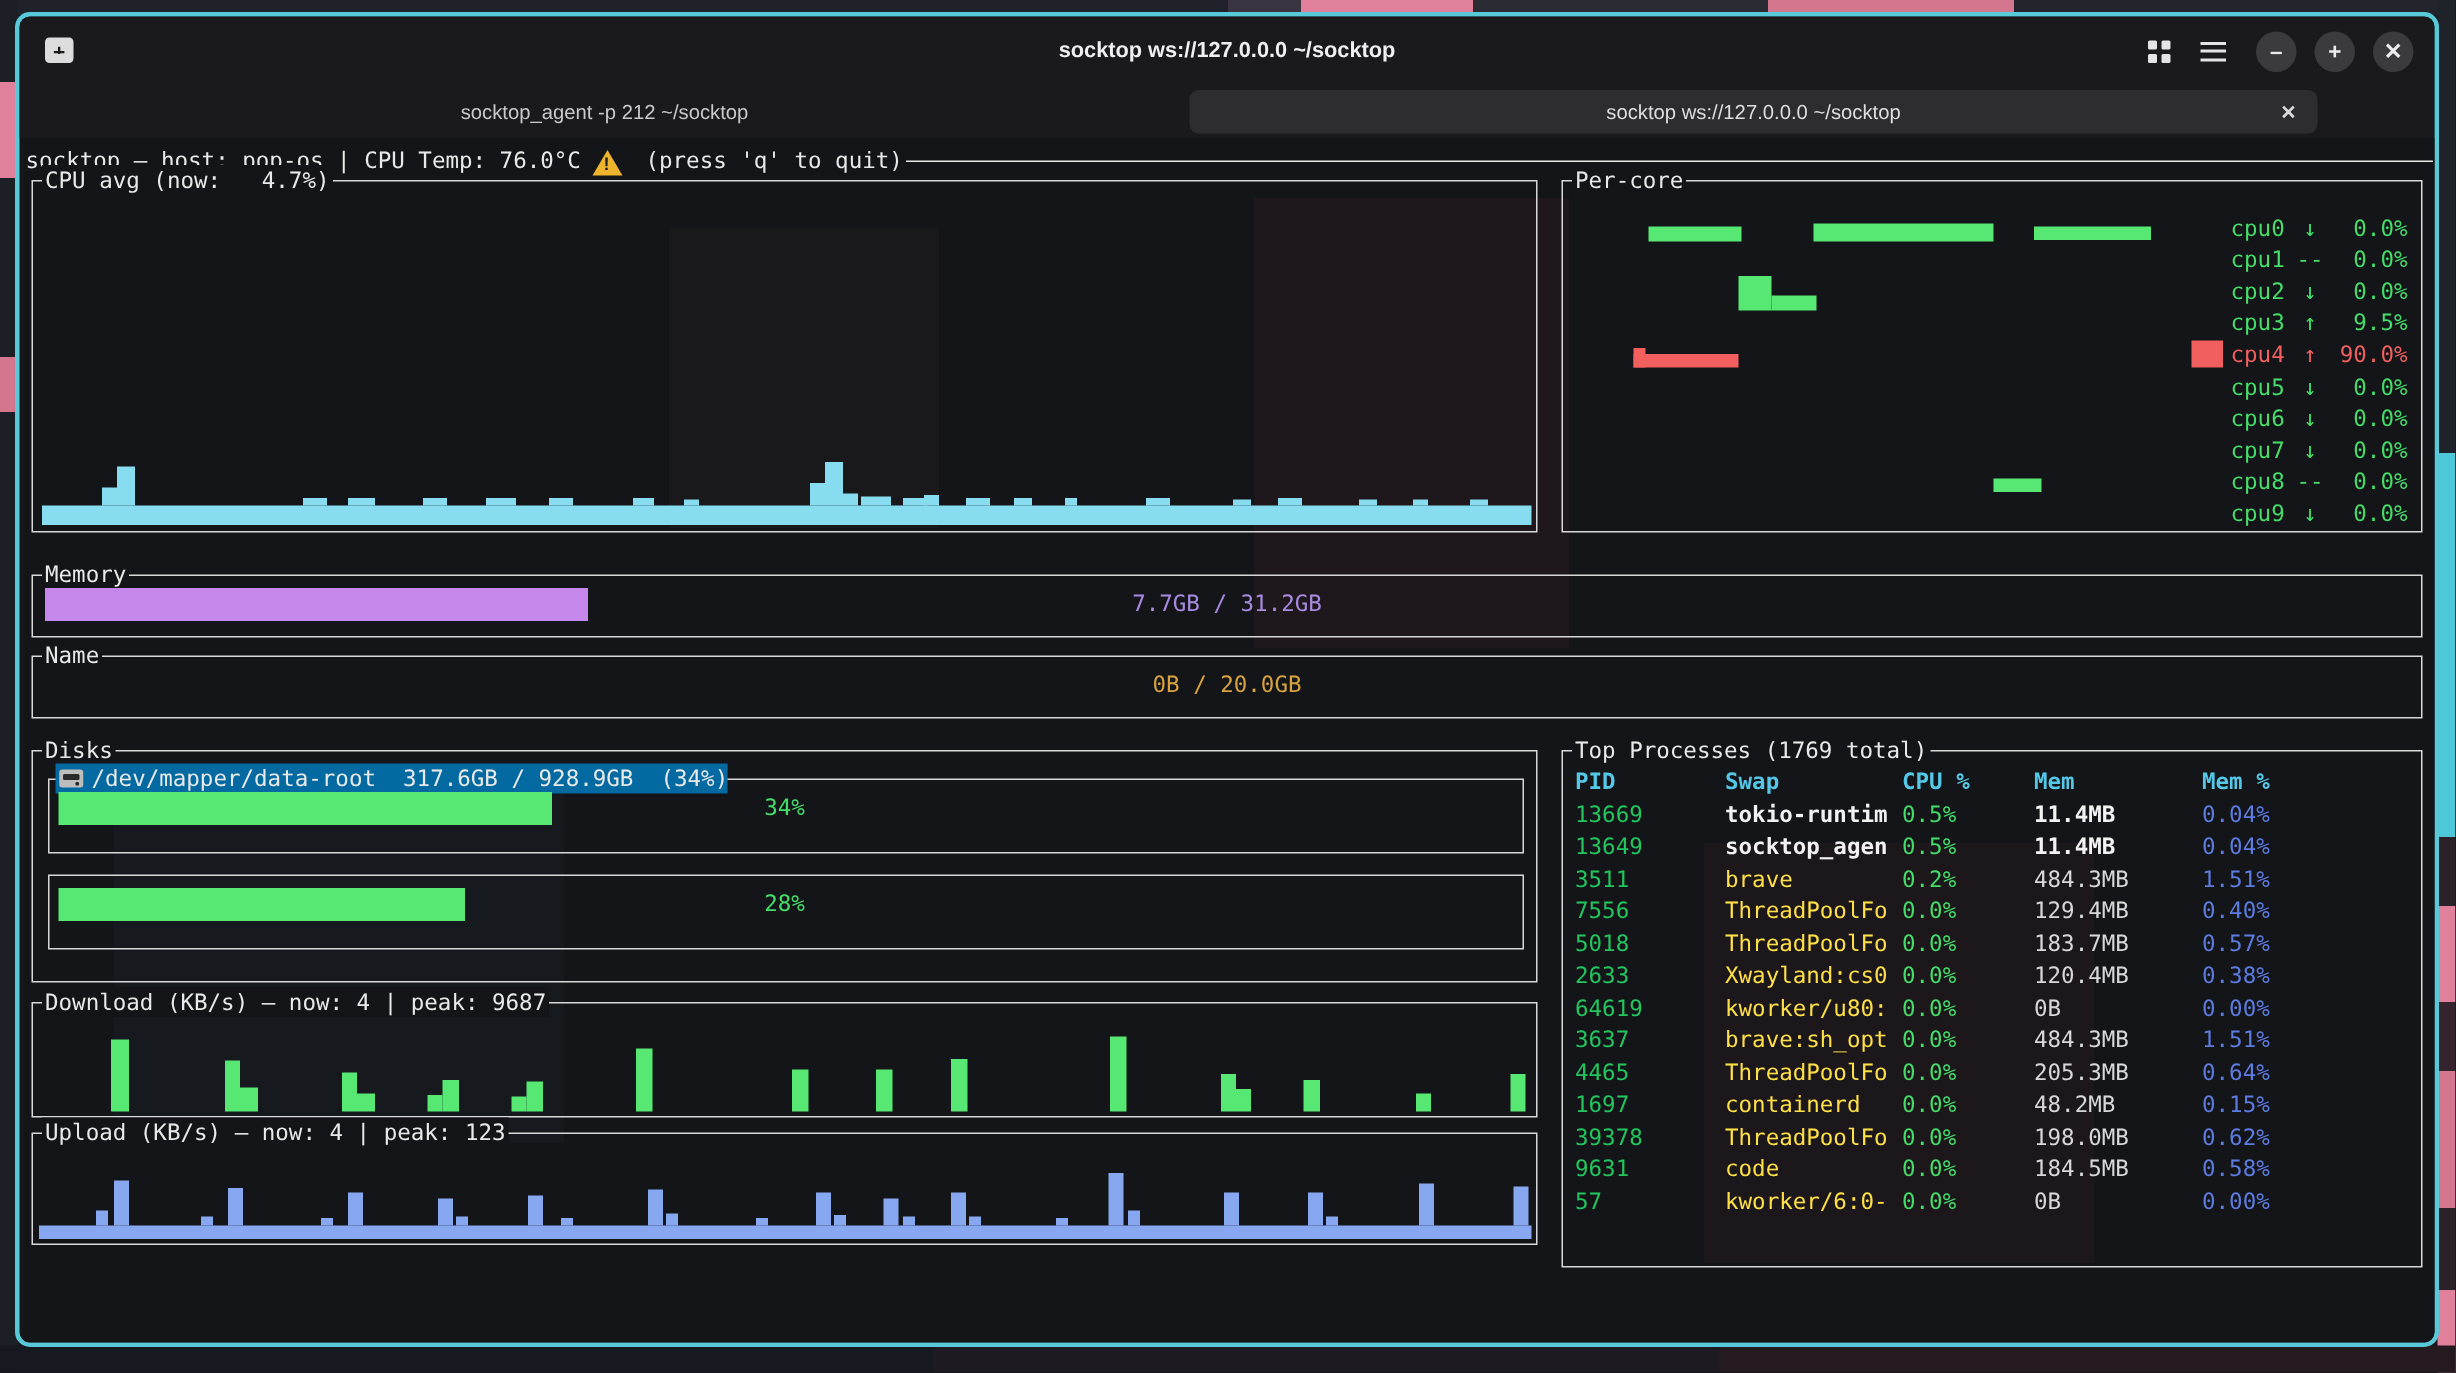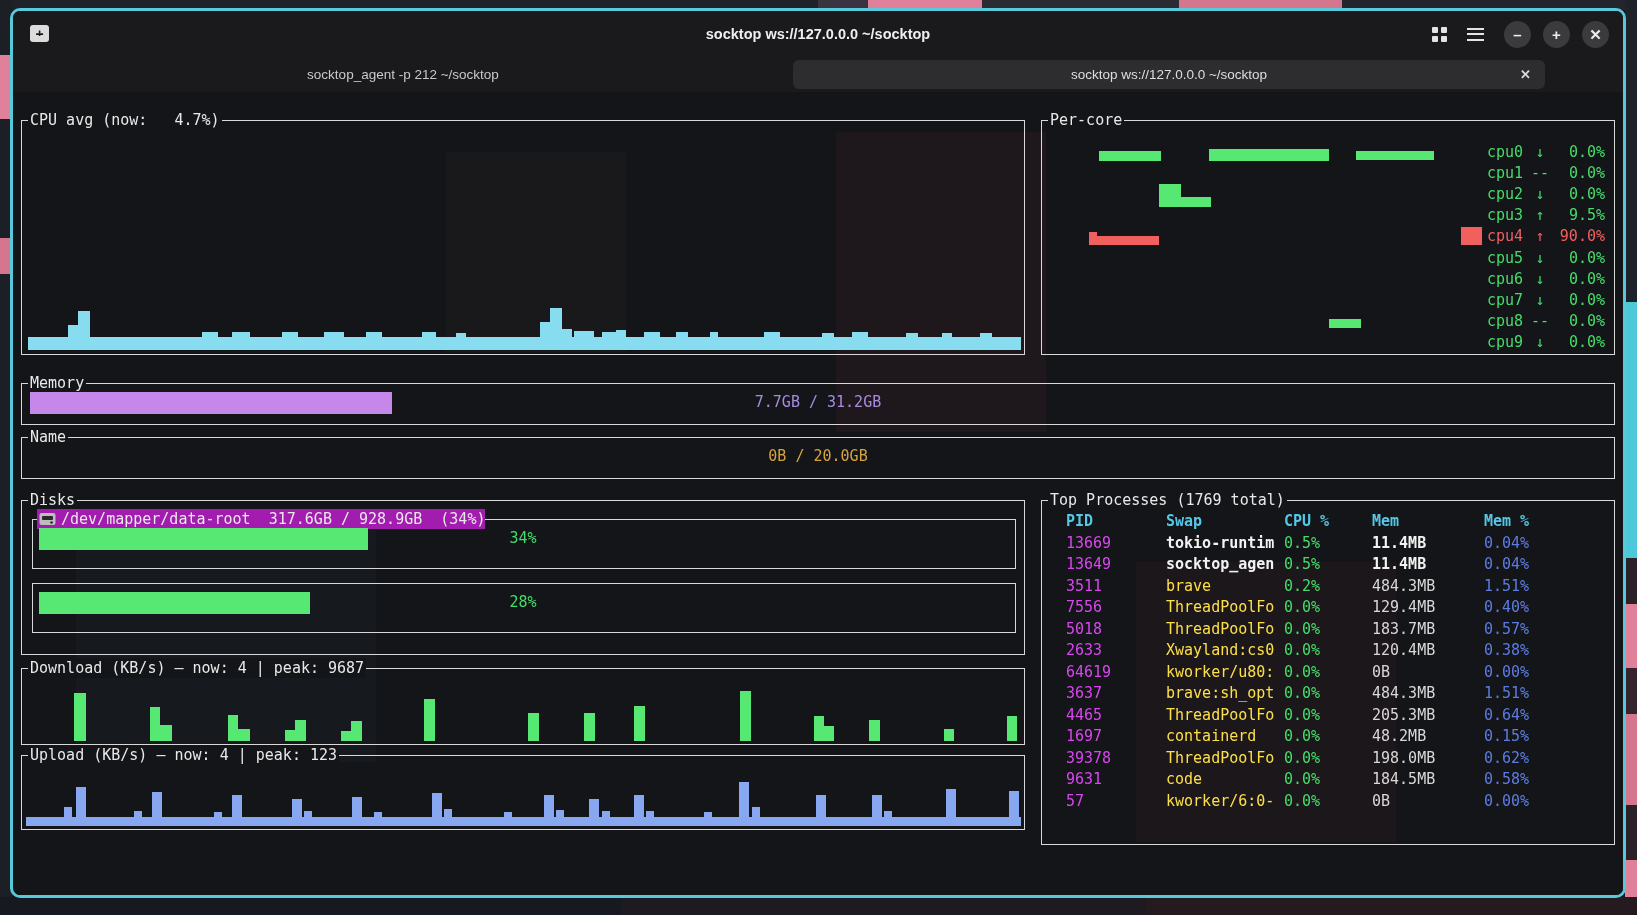--- a/index.html
+++ b/index.html
@@ -50,35 +50,35 @@
   .panel { position:absolute; border:1.6px solid #d9d9d9; }
   .ptitle { position:absolute; top:-11px; left:6px; background:#141518; padding:0 2px; white-space:pre; color:#e9e9e9; line-height:20px; }
 
   .bar { position:absolute; }
 
   .gauge { position:absolute; left:8px; right:8px; top:8px; height:22px; }
   .gauge-fill { position:absolute; left:0; top:0; bottom:0; }
   .gauge-label { position:absolute; left:0; right:0; top:1px; text-align:center; white-space:pre; }
 
   .disk-sub { position:absolute; border:1.6px solid #d9d9d9; left:10px; width:984px; height:50px; }
-  .disk-title { position:absolute; top:-11px; left:4px; background:#a21caf; display:flex; align-items:center; white-space:pre; line-height:20px; }
+  .disk-title { position:absolute; top:-11px; left:4px; background:#0369a1; display:flex; align-items:center; white-space:pre; line-height:20px; }
   .disk-gauge { position:absolute; left:6px; right:8px; top:8px; height:22px; }
 
   .pc-list { position:absolute; top:20px; right:9px; }
   .pc-row { position:relative; height:21.2px; display:flex; align-items:center; white-space:pre; color:#45dd6a; }
   .pc-row.alert { color:#f15f5f; }
   .pc-name { width:40px; }
   .pc-arrow { width:26px; text-align:center; }
   .pc-val { width:52px; text-align:right; }
   .pc-swatch { position:absolute; left:-26px; top:1px; width:21px; height:18px; background:#f15f5f; }
 
-  .proc-table { position:absolute; left:24px; right:6px; top:10px; }
+  .proc-table { position:absolute; left:8px; right:6px; top:10px; }
   .proc-row { display:grid; grid-template-columns:100px 118px 88px 112px auto; height:21.5px; line-height:21.5px; white-space:pre; }
   .proc-row.head { color:#55c8e8; font-weight:bold; }
-  .c-pid { color:#d946ef; }
+  .c-pid { color:#22c55e; }
   .c-name { color:#fde047; }
   .c-cpu { color:#45dd6a; }
   .c-mem { color:#d8d8d8; }
   .c-memp { color:#5d7ce2; }
   .proc-row.strong .c-name, .proc-row.strong .c-mem { color:#f2f2f2; font-weight:bold; }
   .proc-row.head .c-pid, .proc-row.head .c-name, .proc-row.head .c-cpu, .proc-row.head .c-mem, .proc-row.head .c-memp { color:#55c8e8; }
 </style>
 </head>
 <body>
 
@@ -119,20 +119,24 @@
       </div>
     </div>
 
     <div class="terminal">
 
       <div class="deco" style="left:820px;top:40px;width:210px;height:300px;background:rgba(130,45,55,0.10)"></div>
       <div class="deco" style="left:430px;top:60px;width:180px;height:200px;background:rgba(90,60,70,0.08)"></div>
       <div class="deco" style="left:1120px;top:470px;width:260px;height:280px;background:rgba(130,45,55,0.08)"></div>
       <div class="deco" style="left:60px;top:430px;width:300px;height:240px;background:rgba(70,110,130,0.05)"></div>
 
+      <div class="hline">
+        <span>socktop — host: pop-os | CPU Temp: 76.0°C</span><span class="warn-icon"></span><span> (press 'q' to quit)</span>
+        <span class="rule"></span>
+      </div>
 
       <div class="panel" style="left:5px;top:28px;width:1004px;height:235px;">
         <span class="ptitle">CPU avg (now:   4.7%)</span>
         <div id="cpu-spark">
             <div class="bar" style="left: 6px; right: 3px; bottom: 4px; height: 13px; background: rgb(136, 220, 240);"></div>
             <div class="bar" style="left: 46px; width: 10px; bottom: 17px; height: 12px; background: rgb(136, 220, 240);"></div>
             <div class="bar" style="left: 56px; width: 12px; bottom: 17px; height: 26px; background: rgb(136, 220, 240);"></div>
             <div class="bar" style="left: 180px; width: 16px; bottom: 17px; height: 5px; background: rgb(136, 220, 240);"></div>
             <div class="bar" style="left: 210px; width: 18px; bottom: 17px; height: 5px; background: rgb(136, 220, 240);"></div>
             <div class="bar" style="left: 260px; width: 16px; bottom: 17px; height: 5px; background: rgb(136, 220, 240);"></div>

